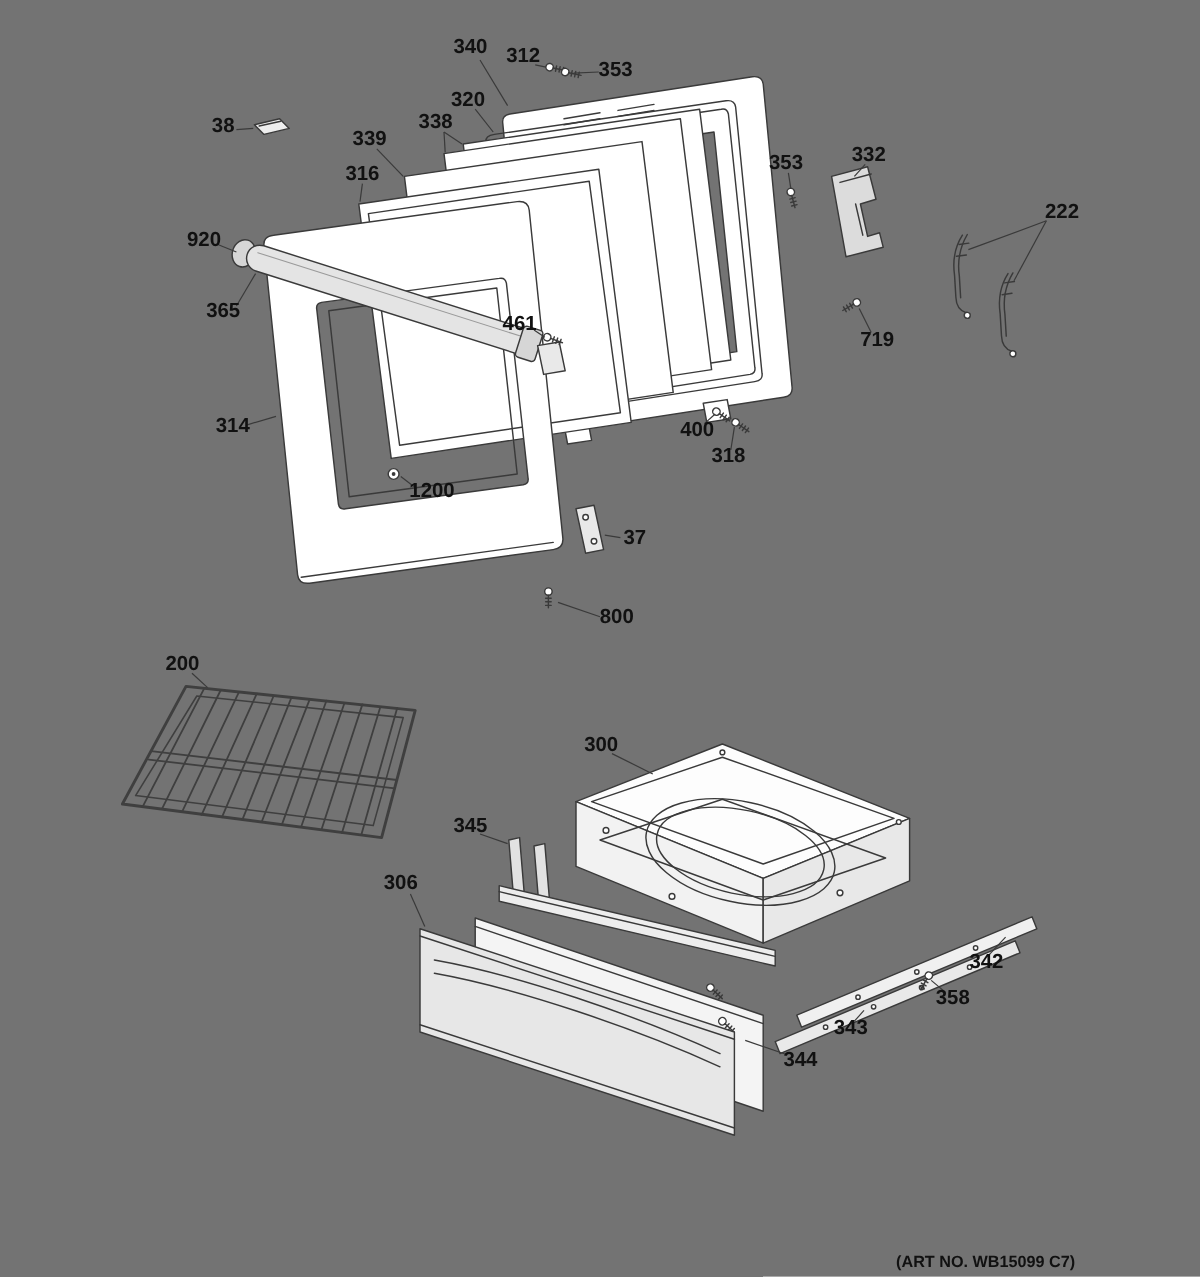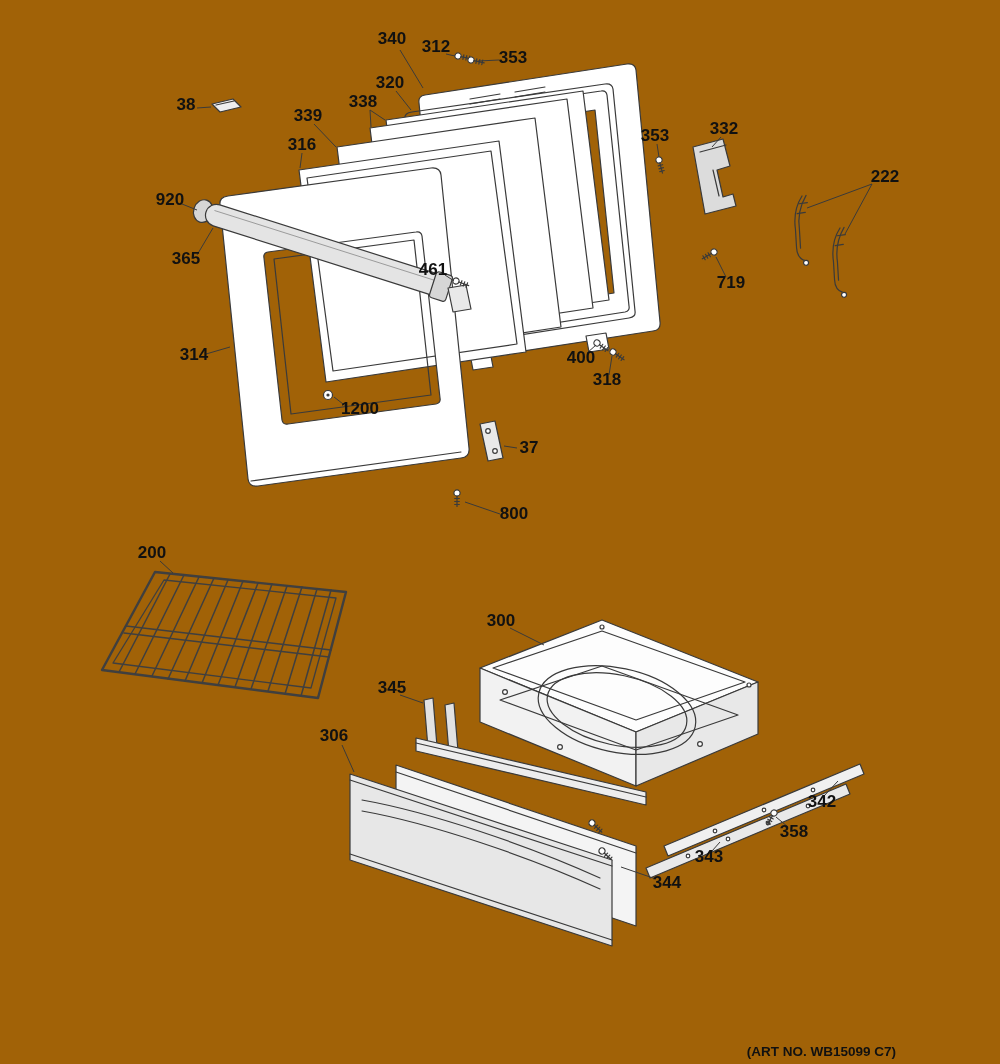--- a/index.html
+++ b/index.html
@@ -1,20 +1,20 @@
 <!DOCTYPE html>
 <html><head>
 <meta charset="utf-8">
 <style>
   html, body { margin: 0; padding: 0; background: #ffffff; }
   .canvas {
     position: relative;
     width: 1000px;
     height: 1064px;
-    background: #a16207;
+    background: #737373;
     font-family: "Liberation Sans", sans-serif;
     overflow: hidden;
   }
   svg { display: block; }
   .plabel {
     font-family: "Liberation Sans", sans-serif;
     font-size: 17px;
     font-weight: bold;
     fill: #111111;
     text-anchor: middle;

